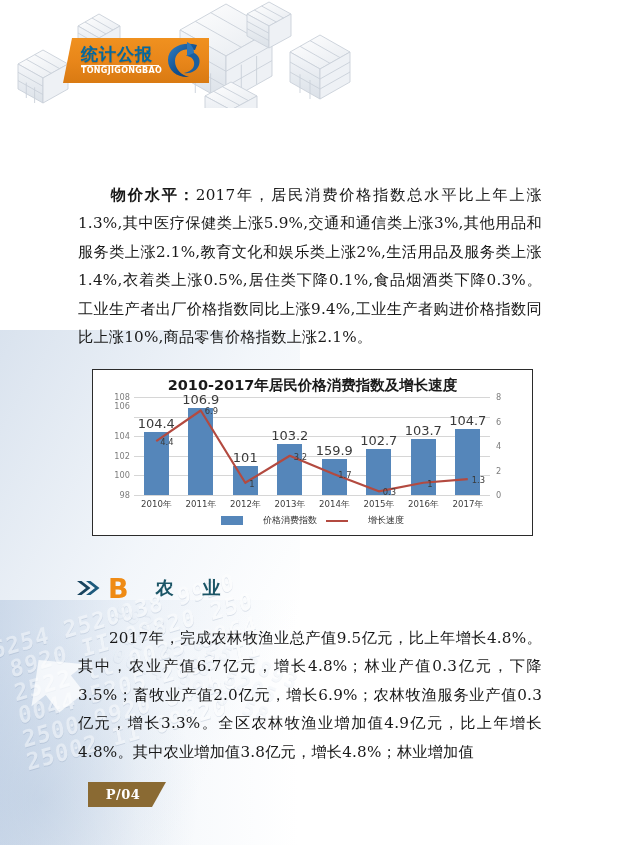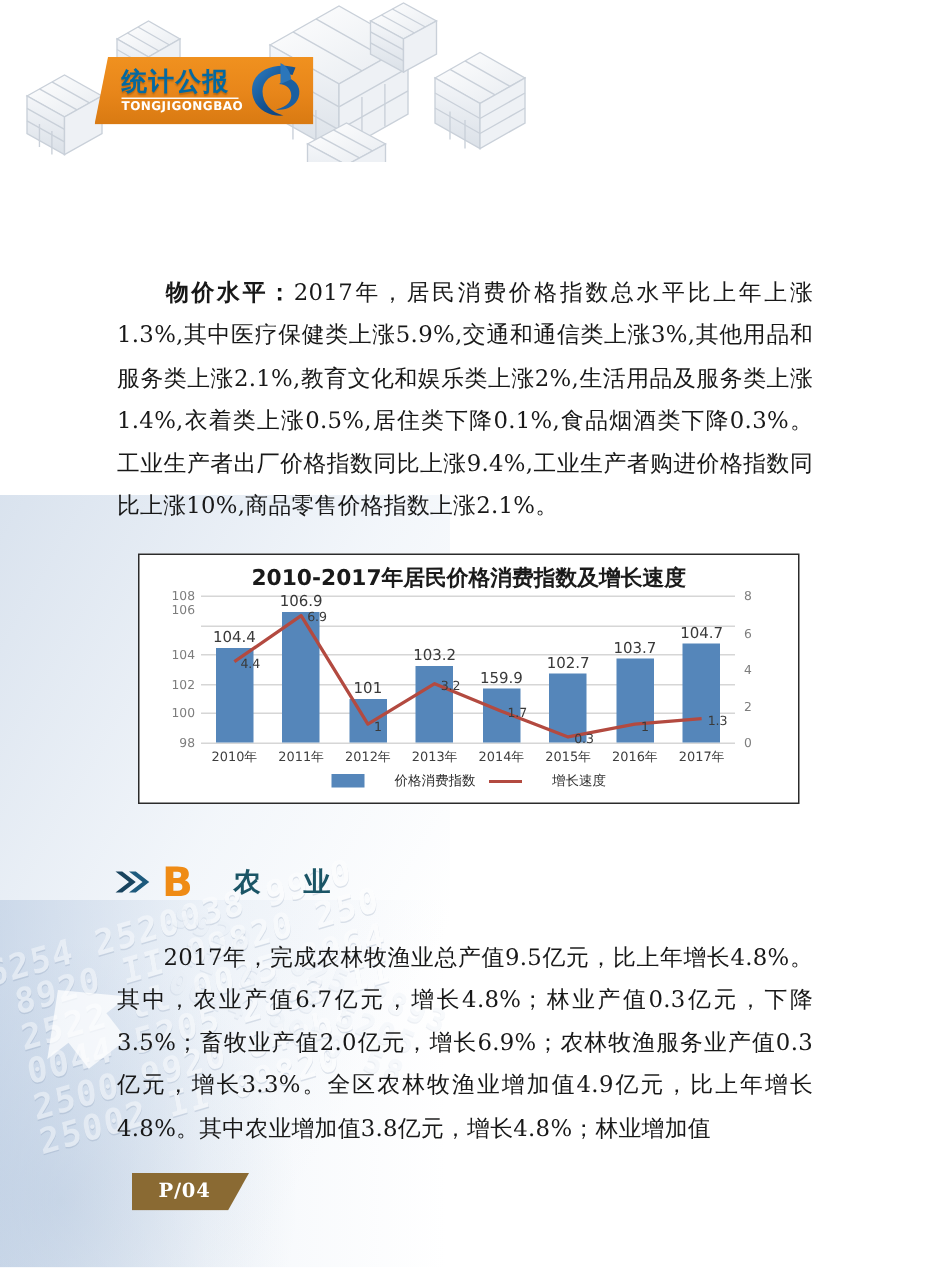--- a/index.html
+++ b/index.html
@@ -136,21 +136,21 @@
     font-family:"DejaVu Sans","Liberation Sans",sans-serif;
     font-size:8.2px;color:#7d7d7d;white-space:nowrap;
   }
   .bar{
     position:absolute;bottom:0;width:25px;
     background:#5586ba;
   }
   .bar-lbl{
     position:absolute;transform:translate(-50%,-100%);
     font-family:"DejaVu Sans","Liberation Sans",sans-serif;
-    font-size:10px;color:#3a3a3a;white-space:nowrap;
+    font-size:13px;color:#3a3a3a;white-space:nowrap;
   }
   .line-lbl{
     position:absolute;
     font-family:"DejaVu Sans","Liberation Sans",sans-serif;
     font-size:8.4px;color:#3a3a3a;white-space:nowrap;
   }
   .xlbl{
     position:absolute;top:calc(100% + 4px);transform:translateX(-50%);
     font-family:"DejaVu Sans","Liberation Sans",sans-serif;
     font-size:8.6px;color:#3d3d3d;white-space:nowrap;

